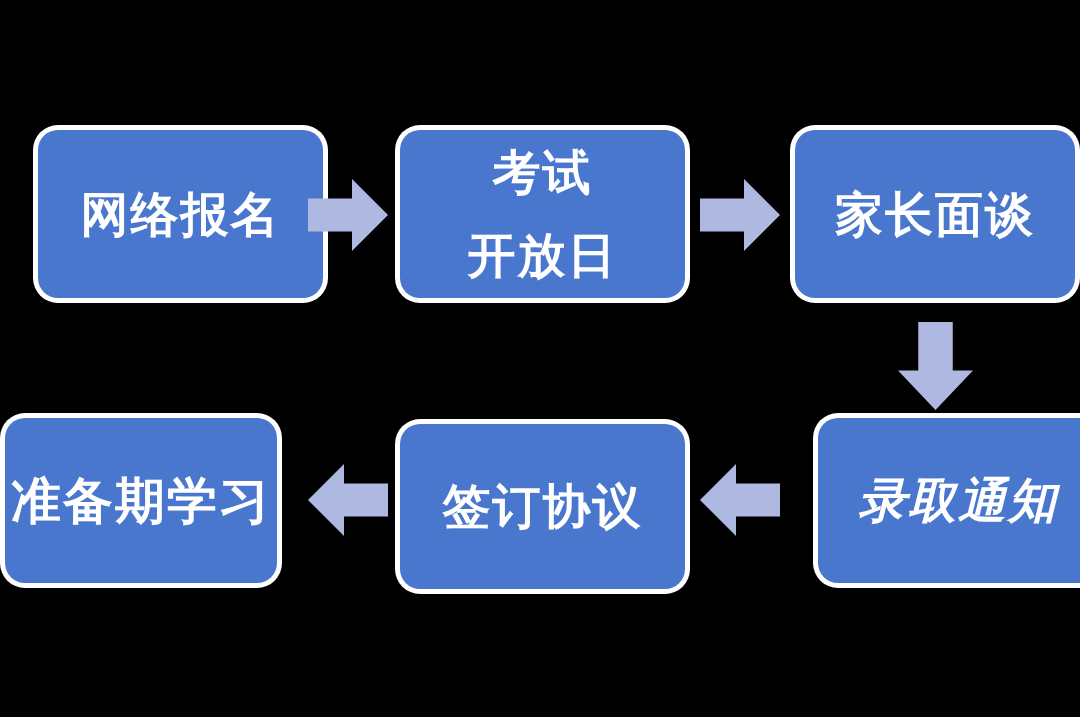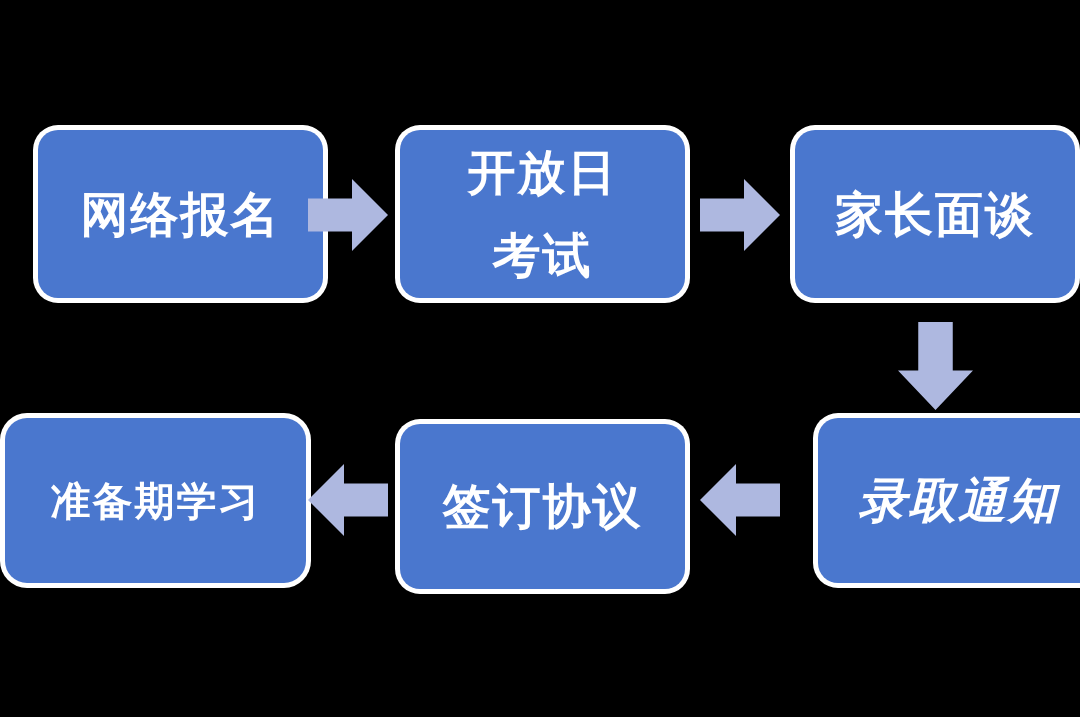--- a/index.html
+++ b/index.html
@@ -37,21 +37,21 @@
   }
   .node .line {
     display: block;
     white-space: nowrap;
   }
 
   
   #node-online-registration { left: 5px;   top: 130px; width: 285px; height: 168px; font-size: 48px; margin-left: 33px; }
   #node-open-day-exam       { left: 400px; top: 130px; width: 285px; height: 168px; font-size: 48px; }
   #node-parent-interview    { left: 795px; top: 130px; width: 280px; height: 168px; font-size: 48px; }
-  #node-prep-study          { left: 5px;   top: 418px; width: 301px; height: 165px; font-size: 40px; border-radius: 22px; }
+  #node-prep-study          { left: 5px;   top: 418px; width: 272px; height: 165px; font-size: 50px; }
   #node-sign-agreement      { left: 400px; top: 418px; width: 285px; height: 165px; font-size: 48px; margin-top: 6px; }
   #node-admission-notice    { left: 818px; top: 418px; width: 280px; height: 165px; font-size: 48px; font-style: italic; }
 
   #node-open-day-exam .line:first-child { margin-bottom: 18px; }
 
   
   .arrow {
     position: absolute;
     background: #aeb8e0;
   }
@@ -76,22 +76,22 @@
 
 <div id="canvas">
 
   <div class="node" id="node-online-registration">
     <span class="line">网络报名</span>
   </div>
 
   <div class="arrow right" id="arrow-reg-to-openday"></div>
 
   <div class="node" id="node-open-day-exam">
+    <span class="line">考试</span>
     <span class="line">开放日</span>
-    <span class="line">考试</span>
   </div>
 
   <div class="arrow right" id="arrow-openday-to-int"></div>
 
   <div class="node" id="node-parent-interview">
     <span class="line">家长面谈</span>
   </div>
 
   <div class="arrow down" id="arrow-int-to-notice"></div>
 

